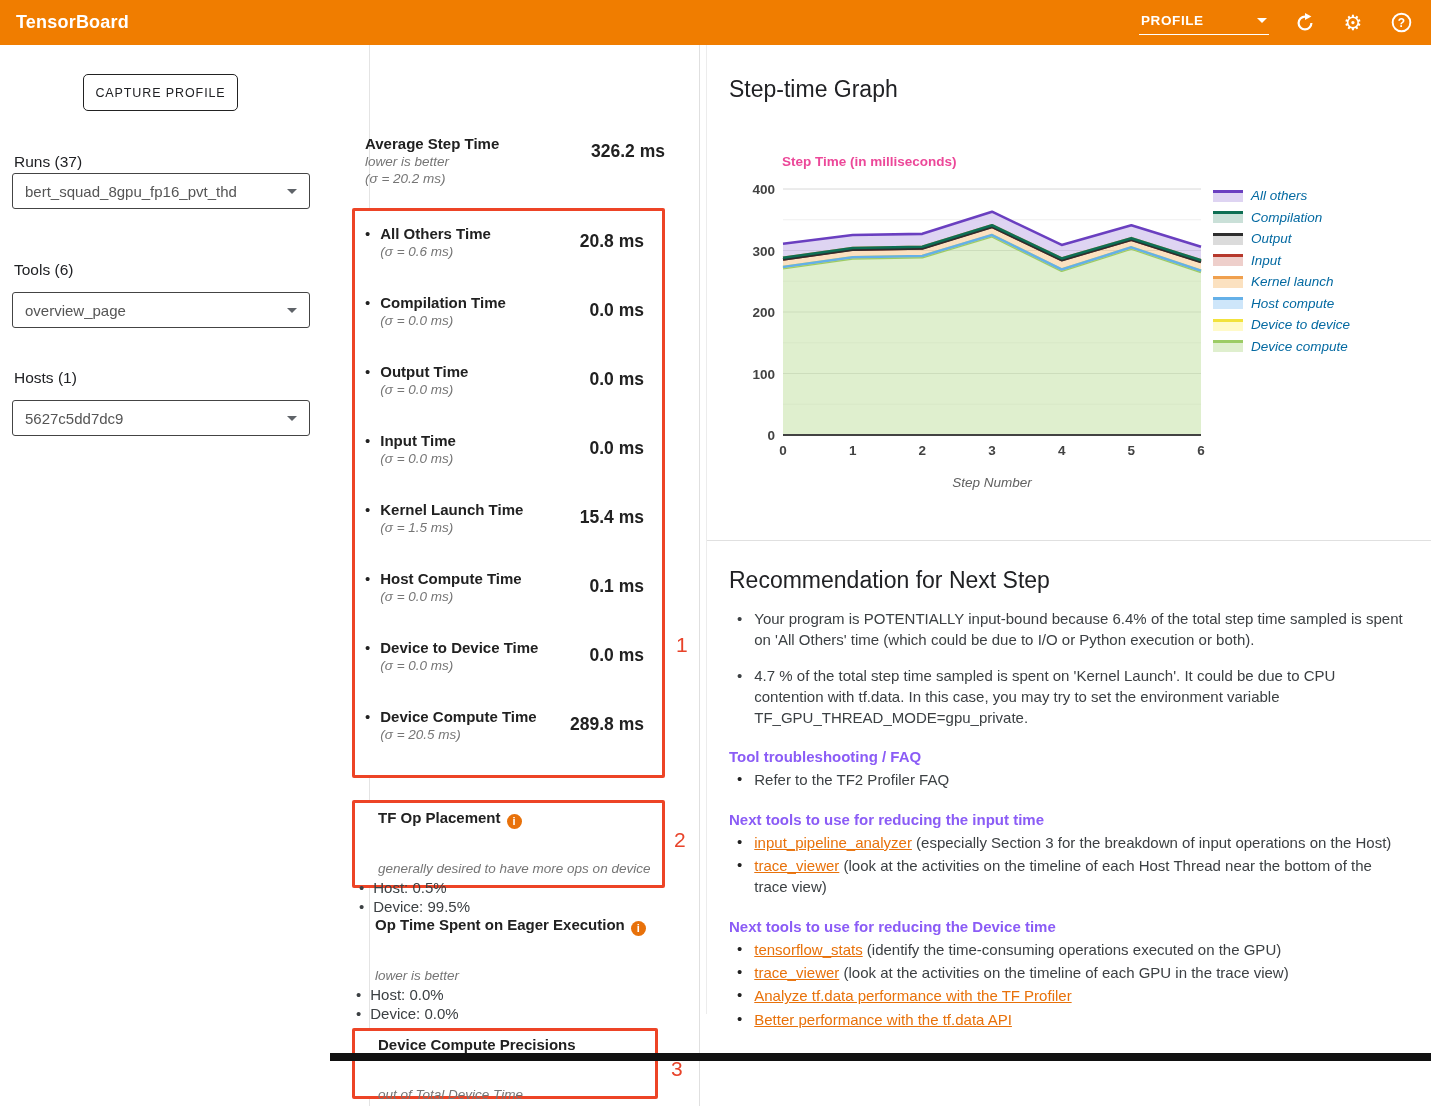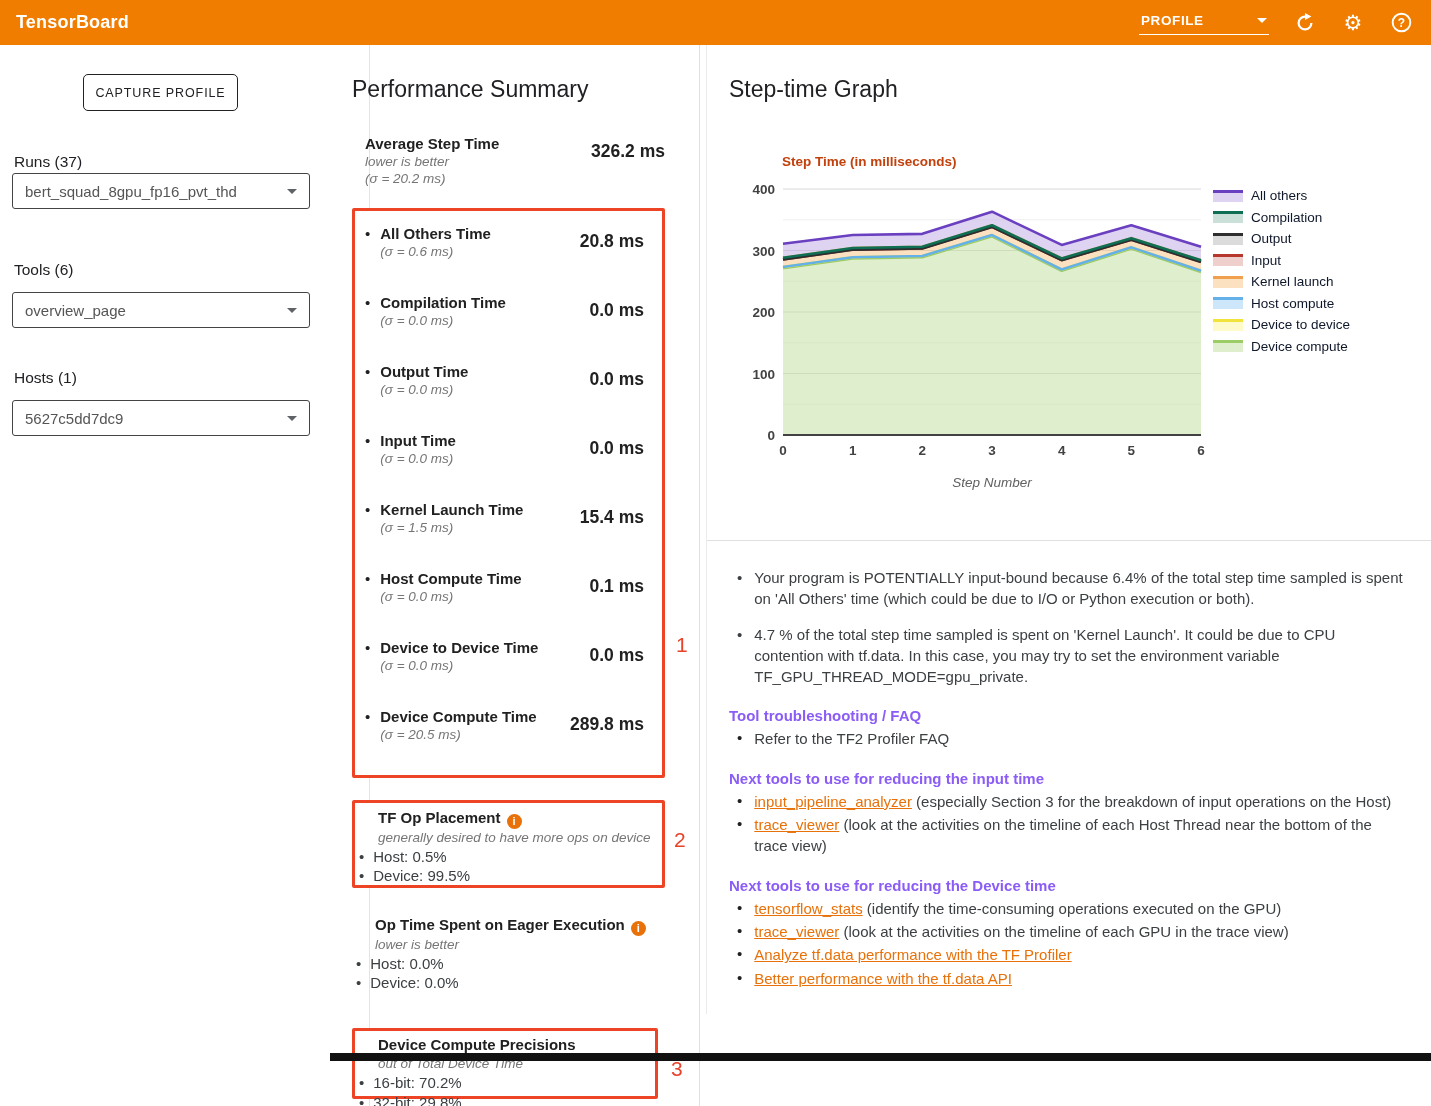--- a/index.html
+++ b/index.html
@@ -54,42 +54,42 @@
   .redbox { position:absolute; border:3px solid #ed4426; border-radius:2px; background:#fff; }
   .box1 { left:22px; top:163px; width:313px; height:570px; padding:13px 18px 0 10px; }
   .perf-row { display:flex; justify-content:space-between; height:69px; }
   .perf-left { display:flex; gap:10px; }
   .dot { font-size:15px; color:#212121; line-height:19px; }
   .annot { position:absolute; color:#e8432a; font-size:21px; font-weight:500; }
   .an1 { left:346px; top:588px; }
   .an2 { left:344px; top:783px; }
   .an3 { left:341px; top:1012px; }
   .mini-title { font-size:15px; font-weight:700; color:#212121; line-height:20px; }
-  .mini-sub { font-size:13.5px; font-style:italic; color:#757575; line-height:18px; }
+  .mini-sub { font-size:13.5px; font-style:italic; color:#757575; line-height:18px;margin-top:31px; }
   .mini-bullet { display:flex; gap:9px; font-size:15px; color:#3c4043; line-height:19.5px; }
   .mini-bullet .dot { line-height:19.5px; color:#3c4043; }
   .box2 { left:22px; top:755px; width:313px; height:88px; padding:5px 8px 0 4px; }
   .box2 .mini-title, .box2 .mini-sub { margin-left:19px; }
   .eager { position:absolute; left:26px; top:870px; width:300px; }
   .eager .mini-title, .eager .mini-sub { margin-left:19px; }
   .box3 { left:22px; top:983px; width:306px; height:71px; padding:4px 8px 0 4px; }
   .box3 .mini-title, .box3 .mini-sub { margin-left:19px; }
   .info-icon { display:inline-flex; width:15px; height:15px; border-radius:50%;
     background:#e8710a; color:#fff; font-size:11px; font-weight:700;
     align-items:center; justify-content:center; vertical-align:-2px; margin-left:6px; cursor:pointer; }
 
   
   .right-title { position:absolute; left:22px; top:31px; }
-  .chart-title { position:absolute; left:75px; top:109px; font-size:13.5px; font-weight:700; color:#c2410c; }
+  .chart-title { position:absolute; left:75px; top:109px; font-size:13.5px; font-weight:700; color:#ec4899; }
   .chart-svg { position:absolute; left:36px; top:130px; }
   .legend { position:absolute; left:506px; top:144px; display:flex; flex-direction:column; gap:8.5px; }
   .lg-row { display:flex; align-items:center; gap:8px; height:13px; }
   .lg-swatch { display:inline-block; width:30px; height:12px; border-top:3.5px solid #000; }
   .lg-fill { display:block; width:100%; height:100%; opacity:.55; }
-  .lg-label { font-size:13.5px; color:#0f172a; }
+  .lg-label { font-size:13.5px; color:#0369a1;font-style:italic; }
 
   
   .rec { position:absolute; left:0; top:495px; width:725px; border-top:1px solid #e0e0e0;
     padding:26px 28px 0 22px; }
   .rec h2 { margin-bottom:14px; }
   .rec-bullet { display:flex; gap:12px; font-size:15px; line-height:1.42; color:#3c4043;
     margin:0 0 14px 8px; }
   .rec-bullet .dot { color:#3c4043; line-height:1.42; }
   .rec-head { font-size:15px; font-weight:700; color:#8b5cf6; margin:20px 0 4px 0; }
   .rec-item { display:flex; gap:12px; font-size:15px; line-height:1.42; color:#3c4043;
@@ -142,21 +142,20 @@
     </div>
 
     <div class="sb-label" style="top:324px">Hosts (1)</div>
     <div class="sb-select" style="top:355px">
       <span>5627c5dd7dc9</span>
       <span class="sb-caret"></span>
     </div>
   </aside>
 
   <section class="col-mid">
-    <h2 class="section-title mid-title">Performance Summary</h2>
 
     <div class="avg-row">
       <div>
         <div class="perf-label">Average Step Time</div>
         <div class="perf-sub">lower is better</div>
         <div class="perf-sub">(σ = 20.2 ms)</div>
       </div>
       <div class="perf-value">326.2 ms</div>
     </div>
 
@@ -374,20 +373,21 @@
         </div>
         <div class="lg-row">
           <span class="lg-swatch" style="border-top-color: rgb(156, 204, 101);">
             <span class="lg-fill" style="background: rgb(197, 225, 165);"></span>
           </span>
           <span class="lg-label">Device compute</span>
         </div>
       </div>
 
     <div class="rec">
+      <h2 class="section-title">Recommendation for Next Step</h2>
       <div id="rec-body">
           <div class="rec-bullet">
             <span class="dot">•</span>
             <span>Your program is POTENTIALLY input-bound because 6.4% of the total step time sampled is spent on 'All Others' time (which could be due to I/O or Python execution or both).</span>
           </div>
           <div class="rec-bullet">
             <span class="dot">•</span>
             <span>4.7 % of the total step time sampled is spent on 'Kernel Launch'. It could be due to CPU contention with tf.data. In this case, you may try to set the environment variable TF_GPU_THREAD_MODE=gpu_private.</span>
           </div>
           <div class="rec-head">Tool troubleshooting / FAQ</div>

